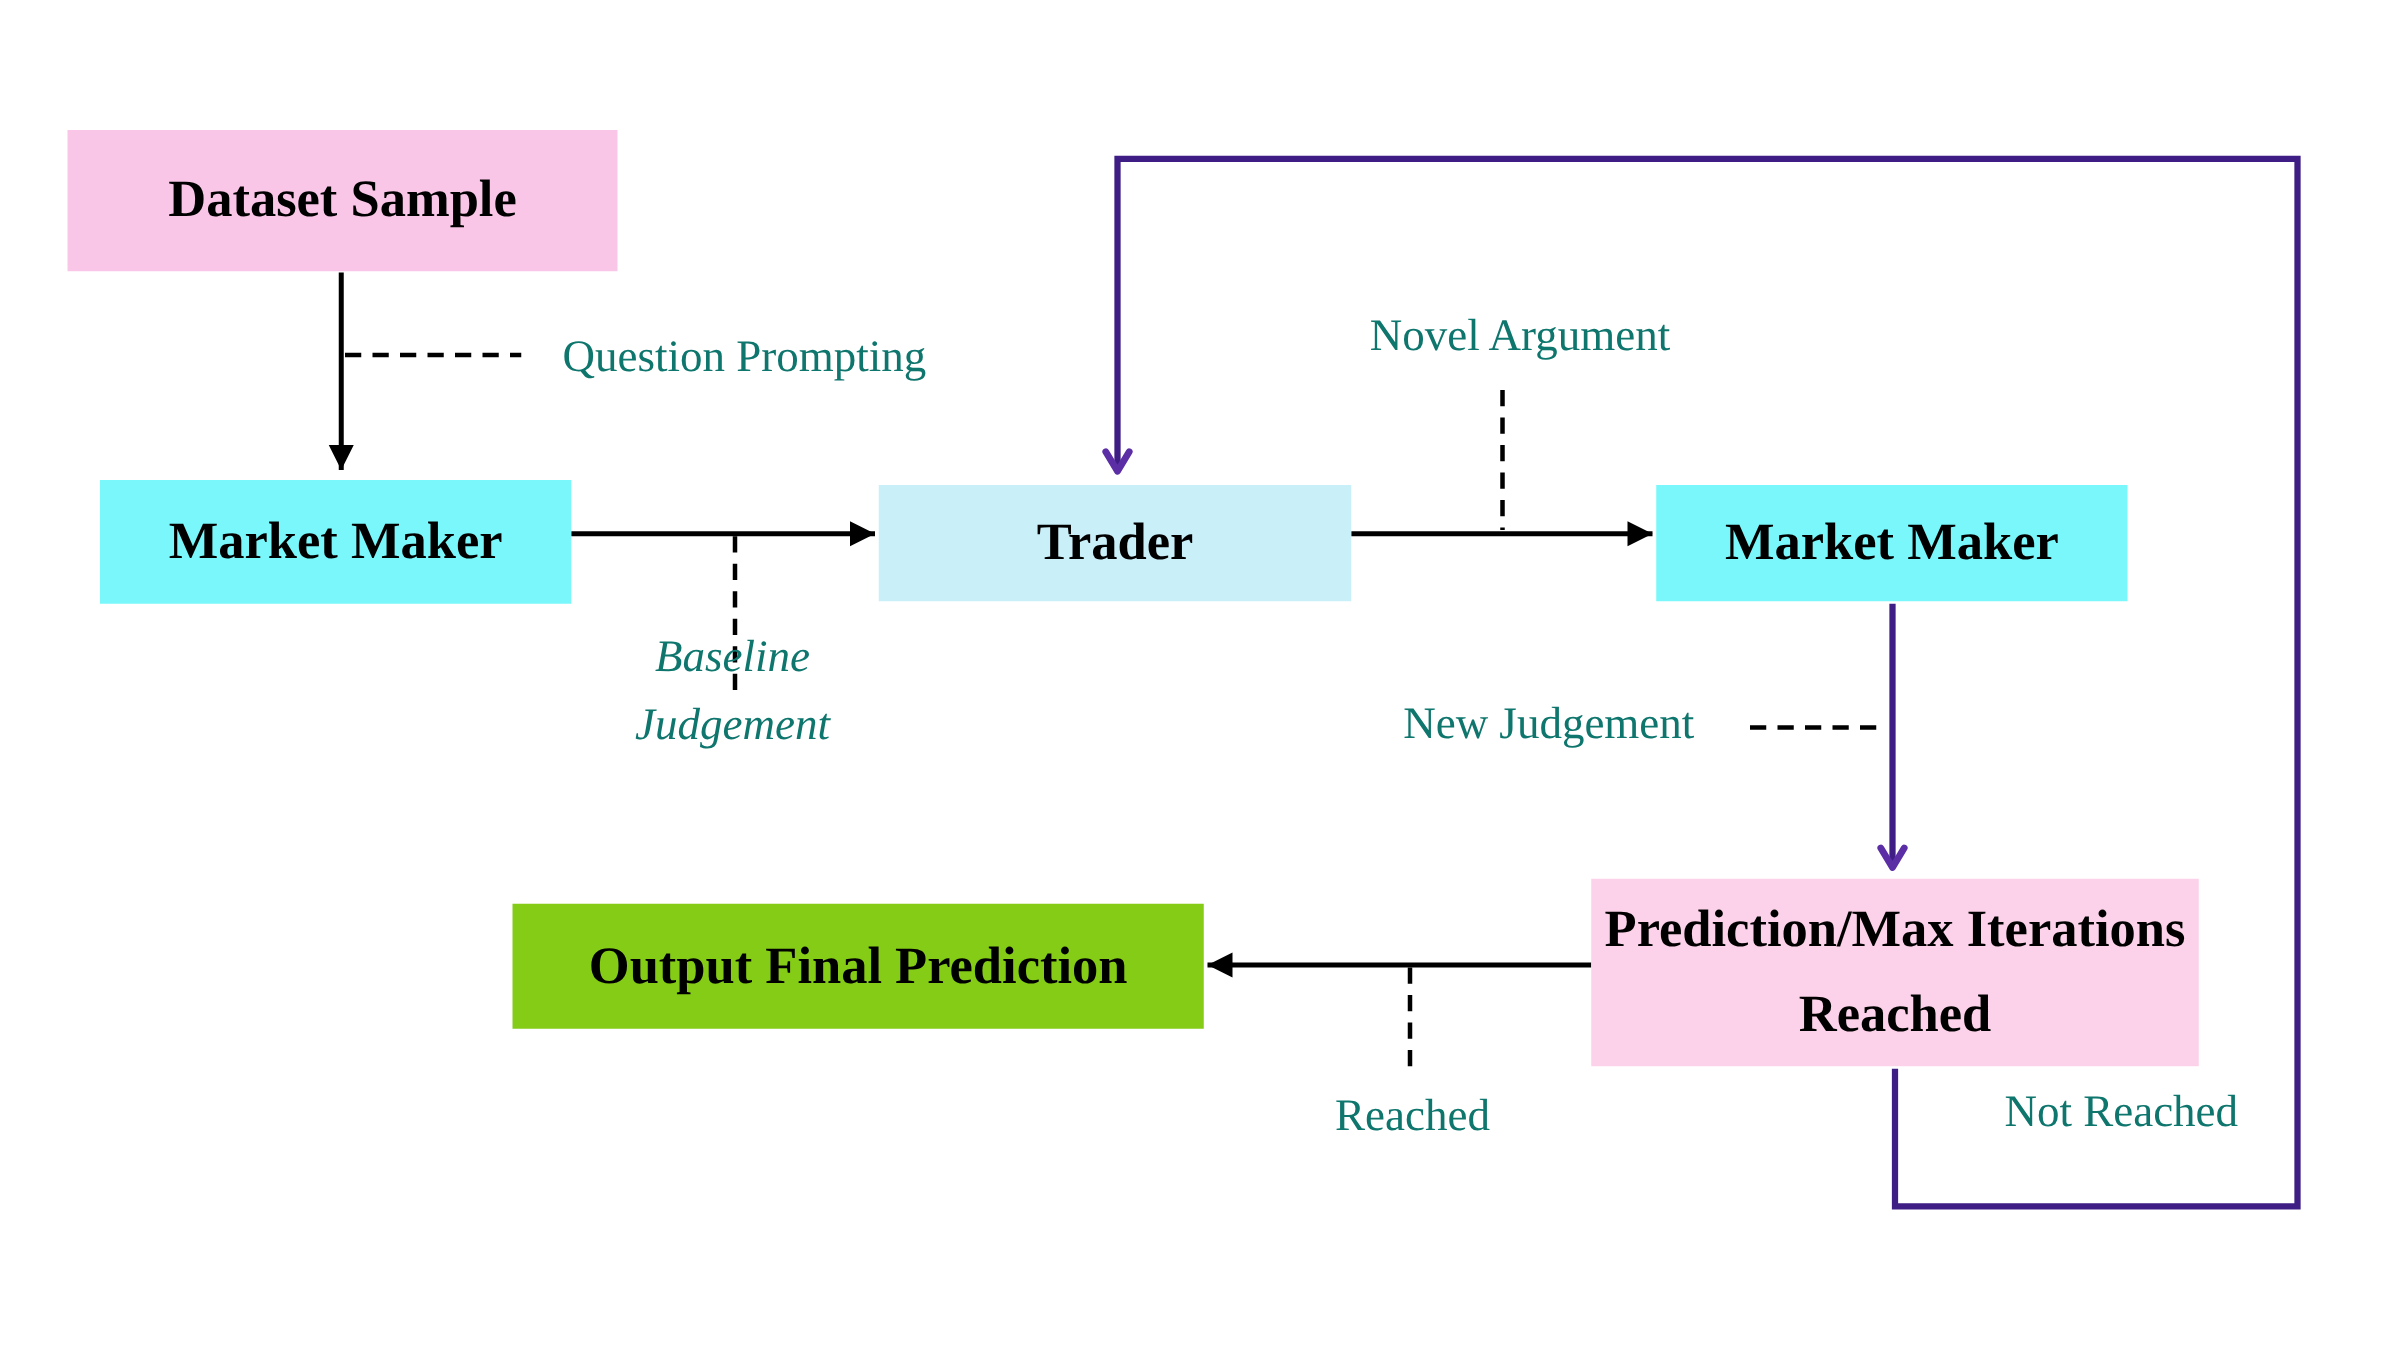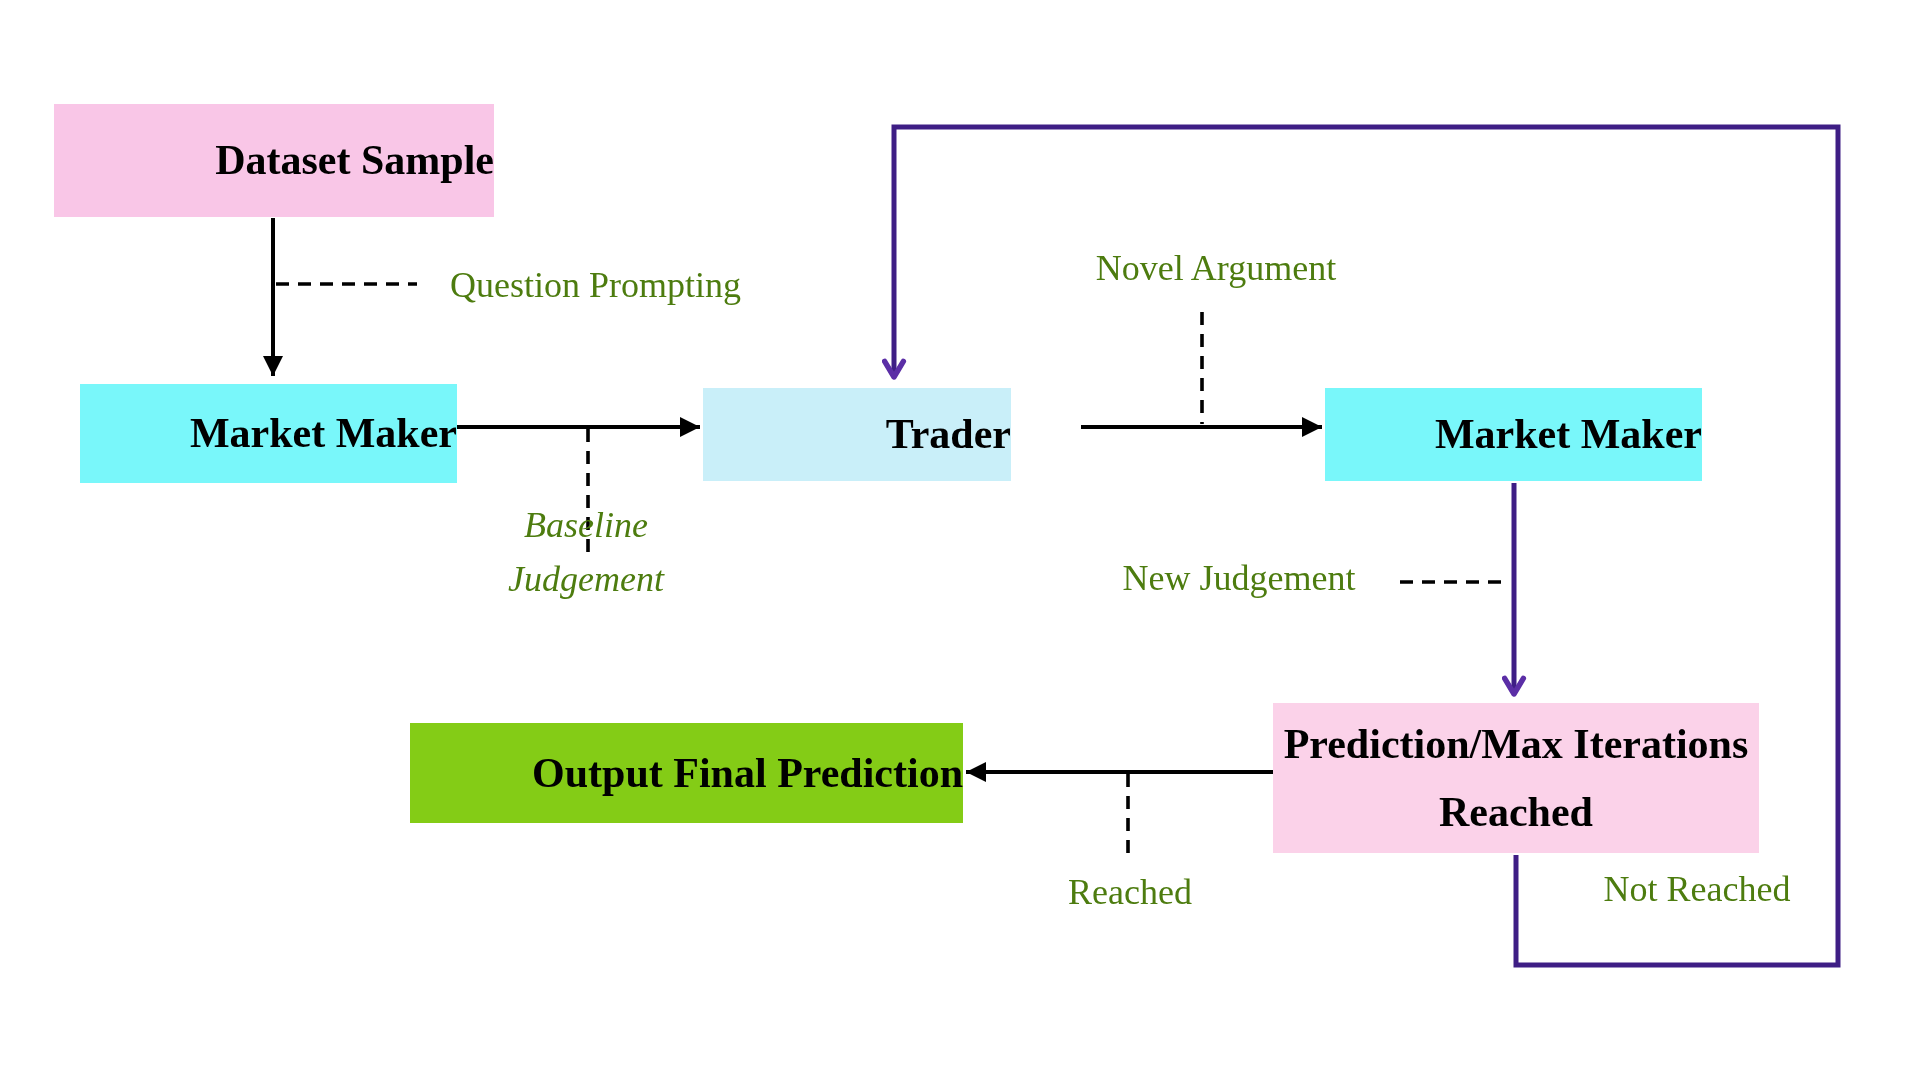--- a/index.html
+++ b/index.html
@@ -2,31 +2,31 @@
 <html><head>
 <meta charset="utf-8">
 <style>
   html,body{margin:0;padding:0;background:#ffffff;}
   #canvas{
     position:relative;width:1920px;height:1080px;background:#ffffff;
     font-family:"Liberation Serif","DejaVu Serif",serif;overflow:hidden;
   }
   #wires{position:absolute;left:0;top:0;width:1920px;height:1080px;}
   .node{
-    position:absolute;display:flex;align-items:center;justify-content:flex-end;
+    position:absolute;display:flex;align-items:center;justify-content:center;
     font-weight:bold;font-size:42px;color:#000;text-align:center;line-height:1.62;
   }
   .annot{
-    position:absolute;font-size:36px;color:#4d7c0f;white-space:nowrap;line-height:1.2;
+    position:absolute;font-size:36px;color:#0f766e;white-space:nowrap;line-height:1.2;
   }
   .annot.centered{transform:translateX(-50%);}
   .annot.wrap{white-space:normal;width:210px;text-align:center;line-height:1.5;}
   #node-dataset{left:54px;top:104px;width:440px;height:113px;}
   #node-mm1{left:80px;top:384px;width:377px;height:99px;}
-  #node-trader{left:703px;top:388px;width:308px;height:93px;}
+  #node-trader{left:703px;top:388px;width:378px;height:93px;}
   #node-mm2{left:1325px;top:388px;width:377px;height:93px;}
   #node-equilibrium{left:1273px;top:703px;width:486px;height:150px;padding:0 10px;box-sizing:border-box;}
   #node-output{left:410px;top:723px;width:553px;height:100px;}
   #annot-question{left:450px;top:264px;}
   #annot-baseline{left:586px;top:498px;font-style:italic;}
   #annot-novel{left:1216px;top:247px;}
   #annot-newjudge{left:1239px;top:557px;}
   #annot-reached{left:1130px;top:871px;}
   #annot-notreached{left:1677px;top:868px;margin-left:20px;}
 </style>

